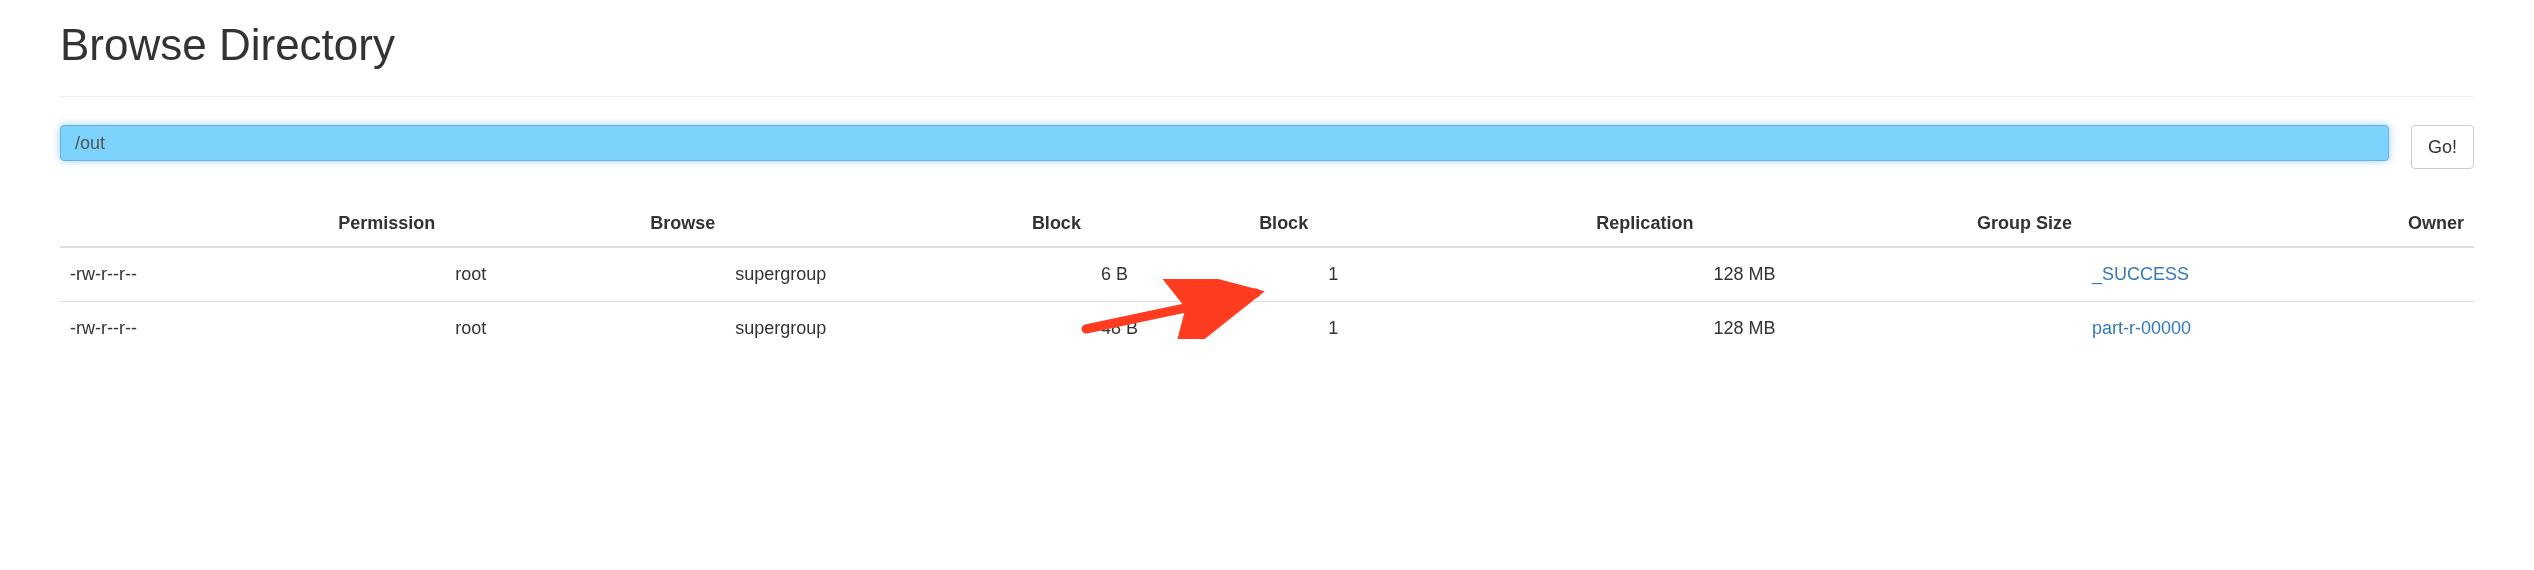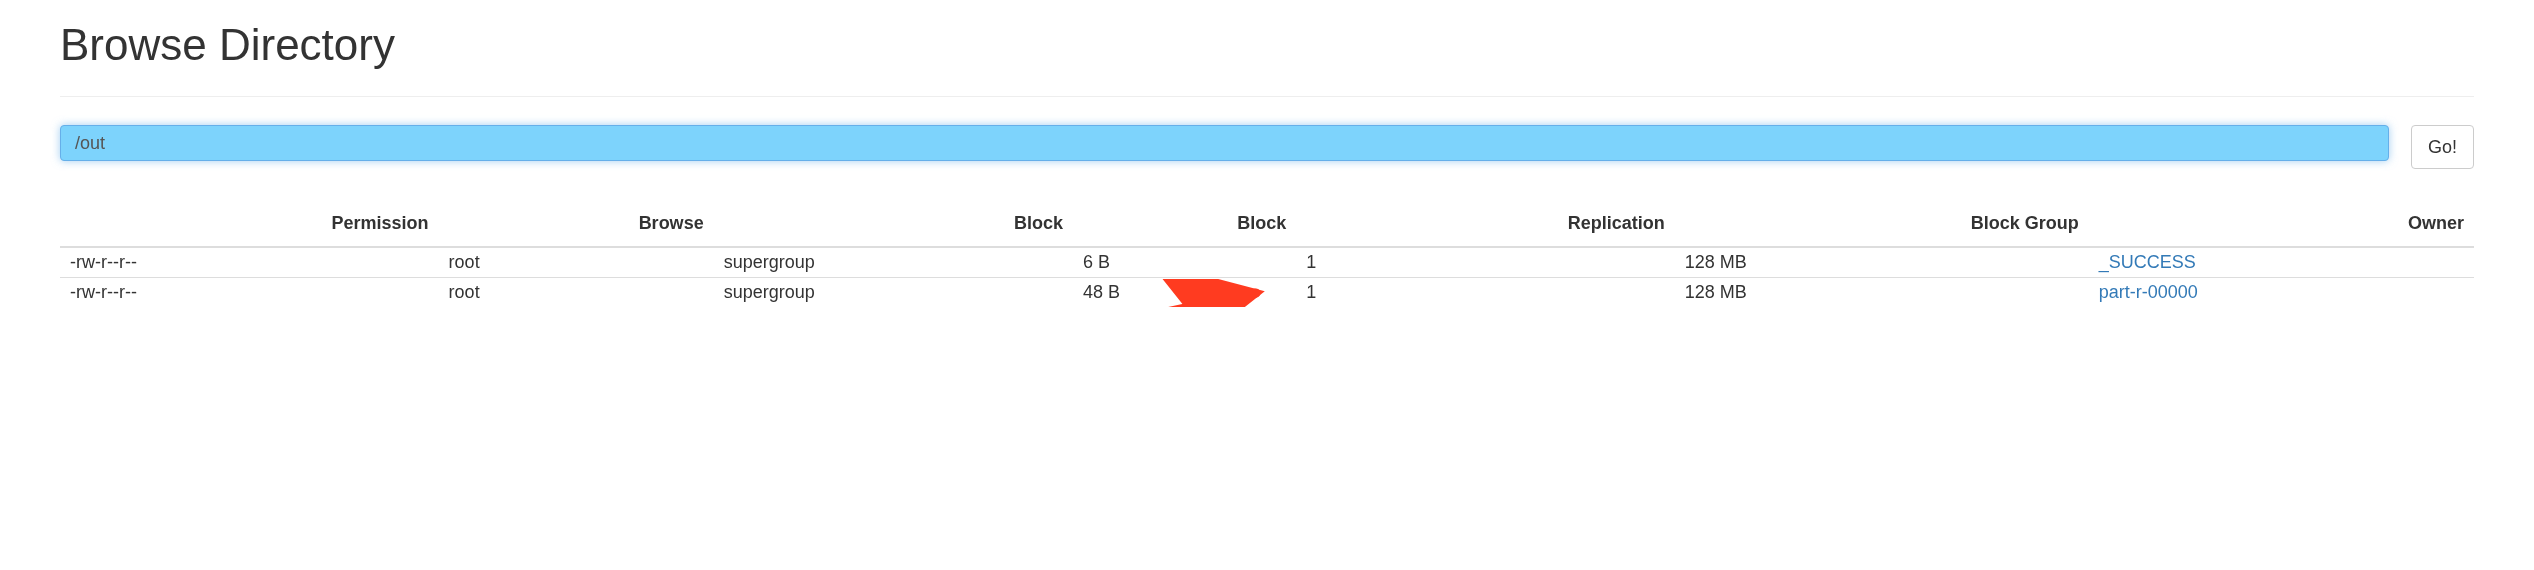--- a/index.html
+++ b/index.html
@@ -53,21 +53,21 @@
       font-size: 18px;
     }
     table.listing th {
       text-align: right;
       font-weight: 700;
       color: #333;
       padding: 12px 10px;
       border-bottom: 2px solid #ddd;
     }
     table.listing td {
-      padding: 4px 10px;
+      padding: 16px 10px;
       border-top: 1px solid #ddd;
       color: #333;
     }
     a.file-link {
       color: #337ab7;
       text-decoration: none;
     }
 
     .arrow-annotation {
       position: absolute;
@@ -86,21 +86,21 @@
 
 <div style="position:relative;">
 <table class="listing">
   <thead>
     <tr>
       <th>Permission</th>
       <th>Browse</th>
       <th>Block</th>
       <th>Block</th>
       <th>Replication</th>
-      <th>Block Group</th>
+      <th>Group Size</th>
       <th>Owner</th>
     </tr>
   </thead>
   <tbody>
     <tr>
       <td>-rw-r--r--</td>
       <td>root</td>
       <td>supergroup</td>
       <td>6 B</td>
       <td>1</td>

